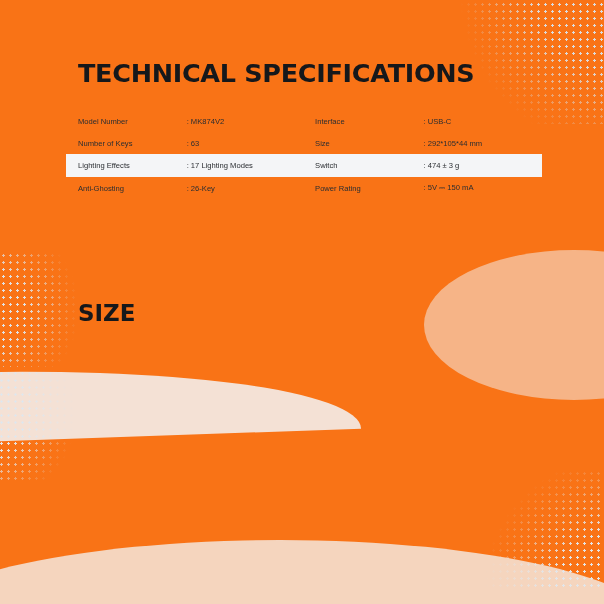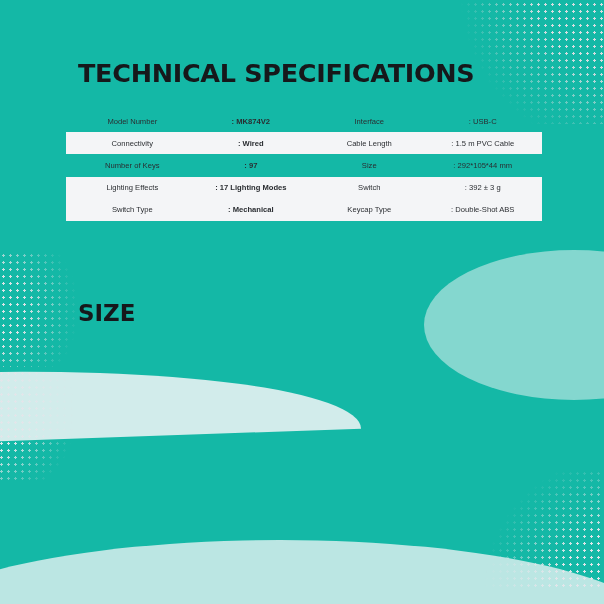--- a/index.html
+++ b/index.html
@@ -11,21 +11,21 @@
     height: 604px;
     background: #ffffff;
     font-family: "Liberation Sans", sans-serif;
     overflow: hidden;
     position: relative;
   }
   .page {
     position: relative;
     width: 604px;
     height: 604px;
-    background: #14b8a6;
+    background: #f97316;
     overflow: hidden;
   }
 
   
   .dots {
     position: absolute;
     pointer-events: none;
   }
   .dots-tr {
     top: -6px;
@@ -121,32 +121,31 @@
 
   
   .spec-table {
     position: absolute;
     left: 66px;
     top: 110px;
     width: 476px;
     border-collapse: collapse;
     font-size: 7.6px;
     color: #2a2d31;
-    text-align: center;
   }
   .spec-table tr.alt td {
     background: #f4f5f7;
   }
   .spec-table td {
     padding: 6.6px 0 6.6px 0;
     vertical-align: middle;
     white-space: nowrap;
   }
   .c-lbl1 { width: 110px; padding-left: 12px !important; }
-  .c-val1 { width: 130px; font-weight: bold; }
+  .c-val1 { width: 130px; }
   .c-lbl2 { width: 110px; margin-left: 16px; }
   .c-val2 { width: 120px; }
 
   
   .size-area {
     position: absolute;
     left: 0;
     top: 380px;
     width: 604px;
     height: 180px;
@@ -169,43 +168,37 @@
   <div class="h-size">SIZE</div>
 
   <table class="spec-table">
     <tbody>
         <tr>
           <td class="c-lbl1">Model Number</td>
           <td class="c-val1">: MK874V2</td>
           <td class="c-lbl2">Interface</td>
           <td class="c-val2">: USB-C</td>
         </tr>
-        <tr class="alt">
-          <td class="c-lbl1">Connectivity</td>
-          <td class="c-val1">: Wired</td>
-          <td class="c-lbl2">Cable Length</td>
-          <td class="c-val2">: 1.5 m PVC Cable</td>
-        </tr>
         <tr>
           <td class="c-lbl1">Number of Keys</td>
-          <td class="c-val1">: 97</td>
+          <td class="c-val1">: 63</td>
           <td class="c-lbl2">Size</td>
           <td class="c-val2">: 292*105*44 mm</td>
         </tr>
         <tr class="alt">
           <td class="c-lbl1">Lighting Effects</td>
           <td class="c-val1">: 17 Lighting Modes</td>
           <td class="c-lbl2">Switch</td>
-          <td class="c-val2">: 392 ± 3 g</td>
-        </tr>
-        <tr class="alt">
-          <td class="c-lbl1">Switch Type</td>
-          <td class="c-val1">: Mechanical</td>
-          <td class="c-lbl2">Keycap Type</td>
-          <td class="c-val2">: Double-Shot ABS</td>
+          <td class="c-val2">: 474 ± 3 g</td>
+        </tr>
+        <tr>
+          <td class="c-lbl1">Anti-Ghosting</td>
+          <td class="c-val1">: 26-Key</td>
+          <td class="c-lbl2">Power Rating</td>
+          <td class="c-val2">: 5V ⎓ 150 mA</td>
         </tr>
       </tbody>
   </table>
 
   <div class="size-area">
 
     
     
 
     

